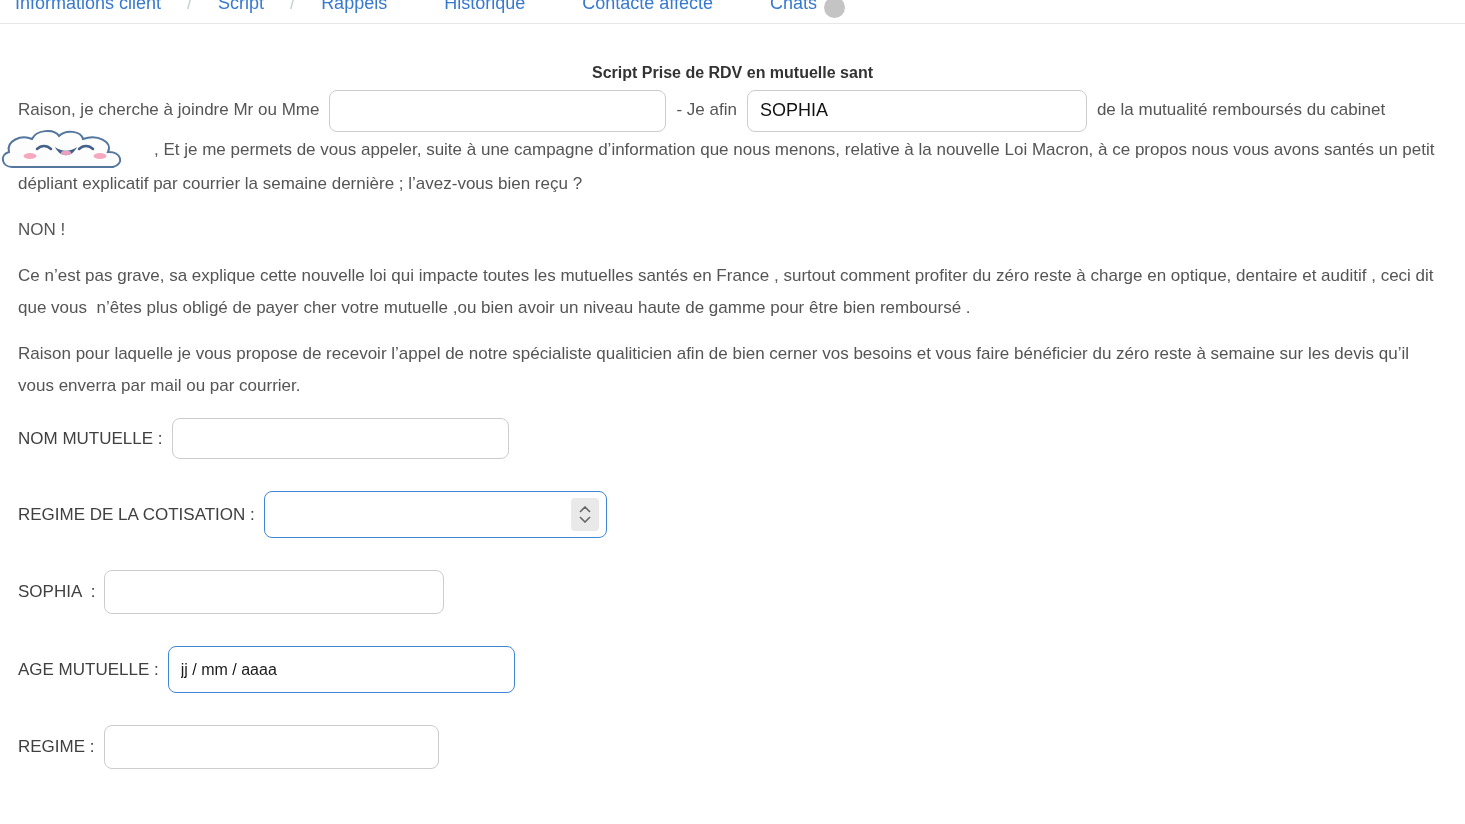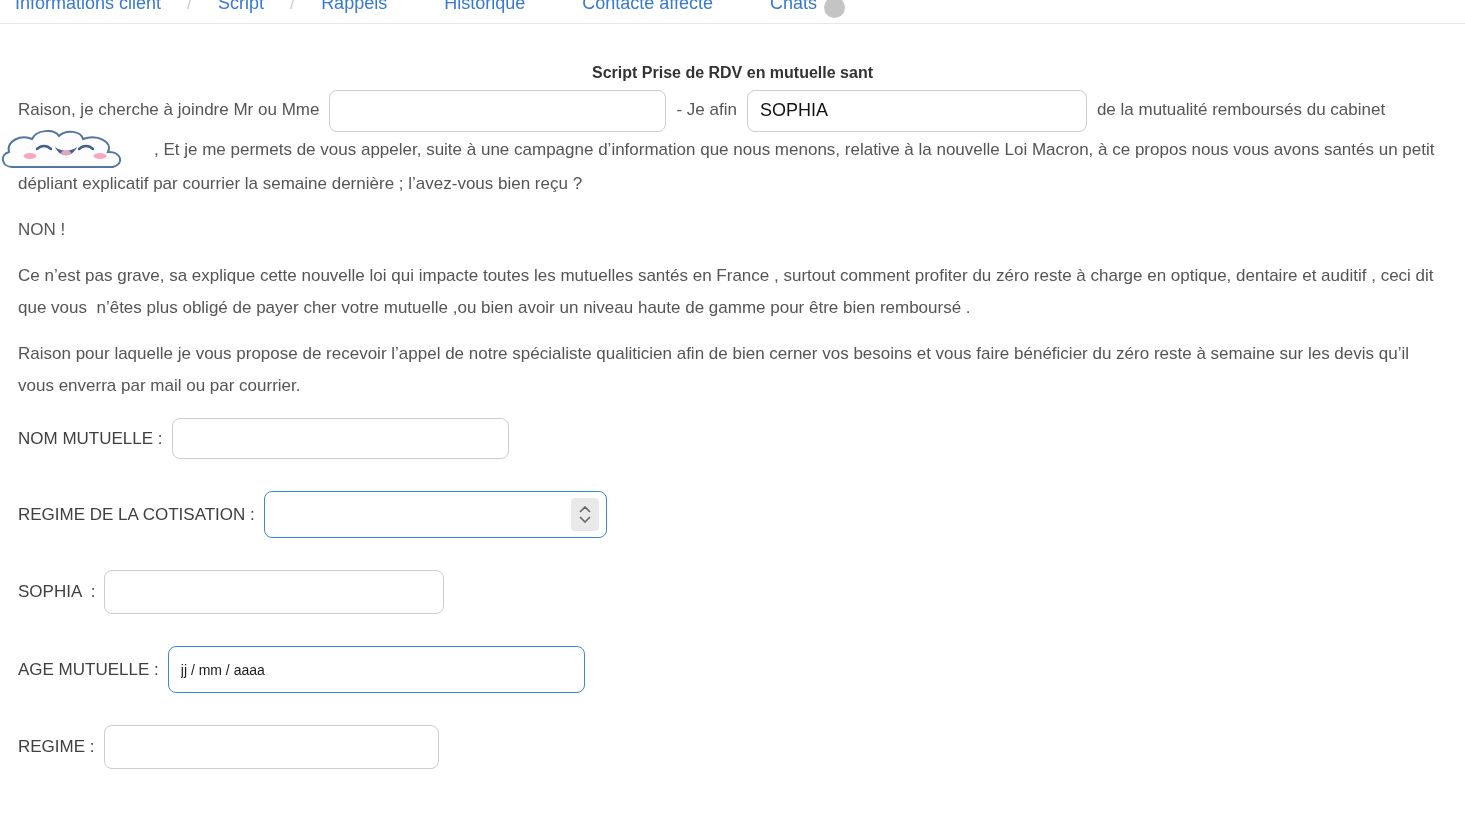--- a/index.html
+++ b/index.html
@@ -55,21 +55,21 @@
   .f-input.nom { height:41px; width:337px; }
   .f-input.focus { border:1px solid #3f87d6; height:47px; }
   .num-wrap { position:relative; display:inline-block; }
   .num-wrap .f-input { width:343px; padding-right:46px; }
   .spinner {
     position:absolute; right:8px; top:7px; width:28px; height:33px;
     background:#e9e9e9; border-radius:4px;
     display:flex; flex-direction:column; align-items:center; justify-content:center;
     gap:3px; cursor:pointer;
   }
-  .f-input.age { width:417px; font-size:14px; color:#1a1a1a; }
+  .f-input.age { width:347px; font-size:16px; color:#1a1a1a; }
   .f-input.regime { width:335px; }
 </style>
 </head>
 <body>
 
 <div class="topbar">
   <div class="nav">
     <a>Informations client</a>
     <span class="sep">/</span>
     <a>Script</a>

